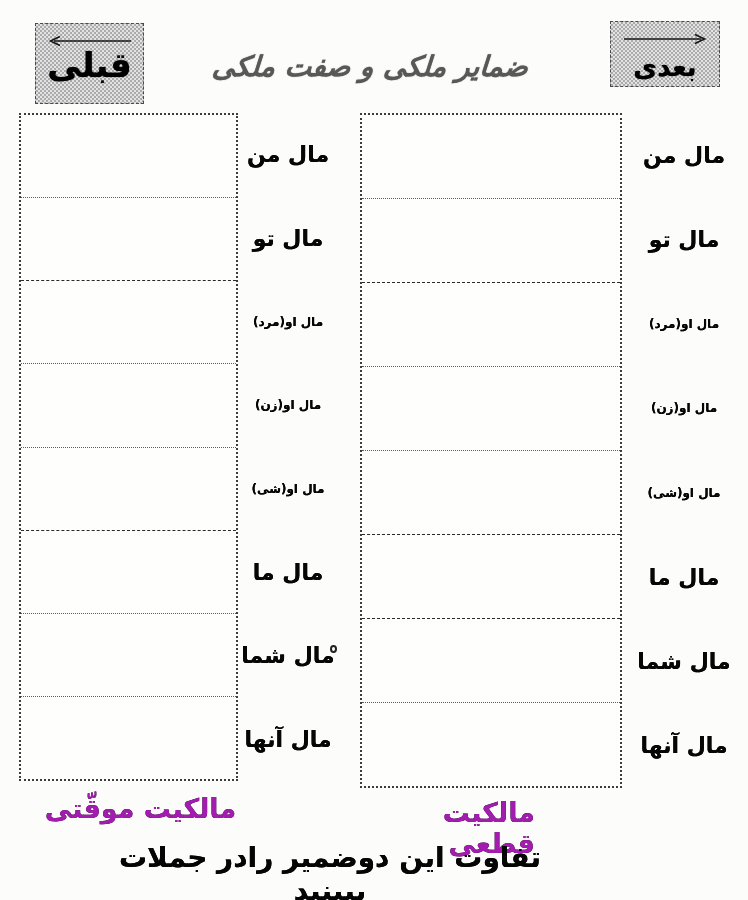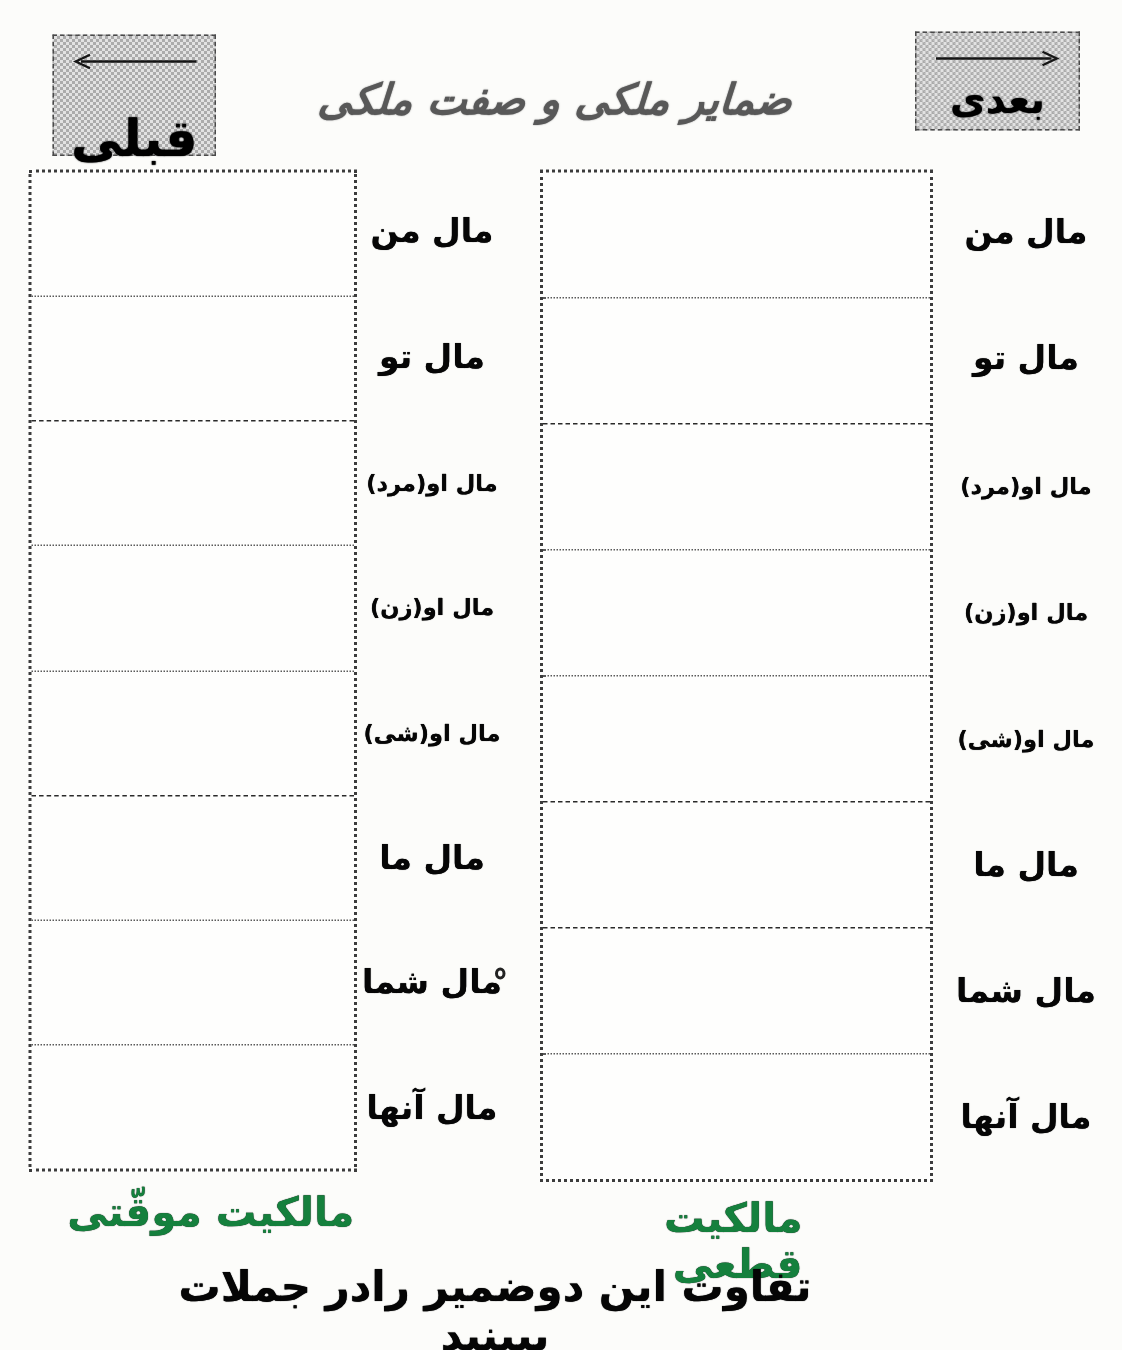--- a/index.html
+++ b/index.html
@@ -21,21 +21,21 @@
     background-position:0 0,2px 2px;
     background-size:4px 4px;
     cursor:pointer;
   }
   .nav-btn .arrow{margin-top:9px;height:14px;}
   .nav-btn .btn-label{
     direction:rtl;font-weight:bold;color:#000;
     text-shadow:0 0 1px #000;
     line-height:1.05;
   }
-  #prev-btn{left:35px;top:23px;width:109px;height:81px;gap:28px;}
+  #prev-btn{left:35px;top:23px;width:109px;height:81px;}
   #prev-btn .btn-label{font-size:34px;margin-top:1px;}
   #next-btn{left:610px;top:21px;width:110px;height:66px;}
   #next-btn .btn-label{font-size:26px;margin-top:9px;}
 
   
   .page-title{
     position:absolute;left:205px;top:50px;width:330px;
     text-align:center;direction:rtl;
     font-size:28px;font-style:italic;font-weight:600;
     color:#585858;
@@ -61,26 +61,26 @@
     position:absolute;display:flex;flex-direction:column;
   }
   #left-labels{left:238px;top:113px;width:100px;height:668px;}
   #right-labels{left:622px;top:113px;width:124px;height:675px;}
   .row-label{
     flex:1;display:flex;align-items:center;justify-content:center;
     direction:rtl;font-weight:bold;font-size:22px;color:#060606;
     text-shadow:0 0 0.5px #000;
     white-space:nowrap;
   }
-  .row-label.small{font-size:15px;}
+  .row-label.small{font-size:12px;}
 
   
   .col-heading{
     position:absolute;direction:rtl;text-align:center;
-    font-weight:bold;font-size:27px;color:#15803d;
+    font-weight:bold;font-size:27px;color:#a21caf;
     text-shadow:0 0 0.6px #000;
   }
   #heading-definite{left:350px;top:797px;width:185px;text-align:right;}
   #heading-temporary{left:38px;top:793px;width:205px;}
   .instruction{
     position:absolute;left:85px;top:841px;width:490px;
     direction:rtl;text-align:center;
     font-weight:bold;font-size:28px;color:#050505;
     text-shadow:0 0 0.6px #000;
   }

